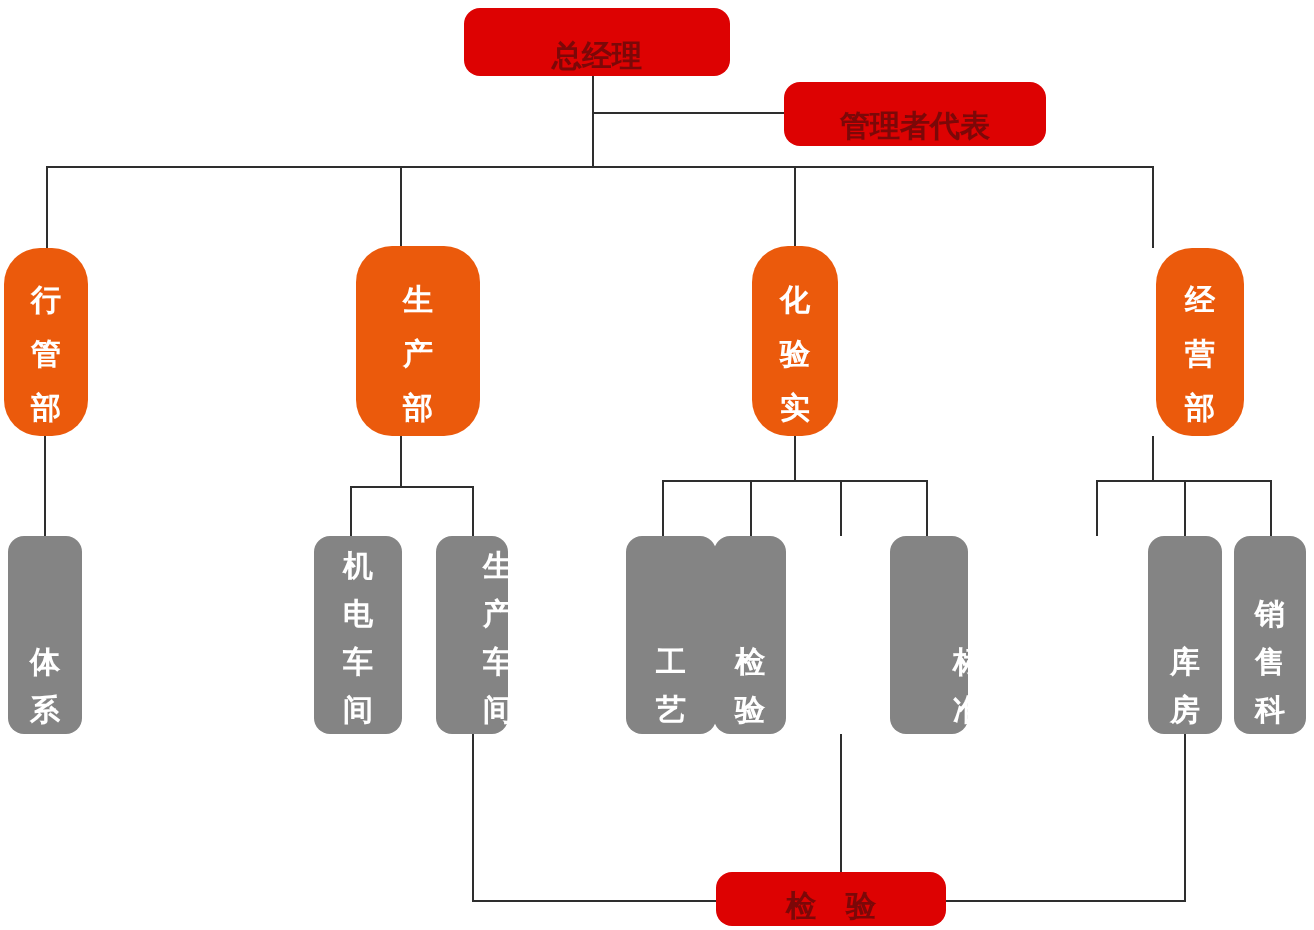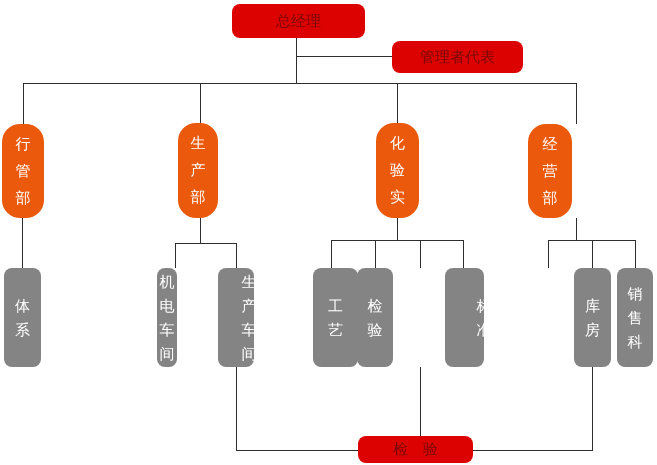--- a/index.html
+++ b/index.html
@@ -3,41 +3,41 @@
 <meta charset="utf-8">
 <style>
   html,body{margin:0;padding:0;background:#ffffff;}
   .canvas{
     position:relative;width:657px;height:465px;background:#ffffff;overflow:hidden;
     font-family:"DejaVu Sans","Liberation Sans",sans-serif;
   }
   .line{position:absolute;background:#2e2e2e;}
   .node{
     position:absolute;box-sizing:border-box;display:flex;
-    align-items:center;justify-content:center;
-    font-weight:normal;color:#ffffff;
+    align-items:flex-end;justify-content:center;
+    font-weight:bold;color:#ffffff;
   }
   .node.red{background:#dd0202;border-radius:8px;color:#7b0808;font-size:15px;}
   .node.orange{background:#eb5a0c;border-radius:18px;}
   .node.gray{background:#848484;border-radius:8px;}
   .vt{
     width:16px;word-break:break-all;text-align:center;
     font-size:15px;color:#ffffff;
   }
   .orange .vt{line-height:27px;}
   .gray .vt{line-height:24px;}
   
   .n-gm{left:232px;top:4px;width:133px;height:34px;}
   .n-mr{left:392px;top:41px;width:131px;height:32px;font-size:14px;}
   .n-admin{left:2px;top:124px;width:42px;height:94px;}
-  .n-prod{left:178px;top:123px;width:40px;height:95px;}
+  .n-prod{left:178px;top:123px;width:62px;height:95px;}
   .n-lab{left:376px;top:123px;width:43px;height:95px;}
-  .n-oper{left:528px;top:124px;width:44px;height:94px;}
+  .n-oper{left:578px;top:124px;width:44px;height:94px;}
   .n-sys{left:4px;top:268px;width:37px;height:99px;}
-  .n-mew{left:157px;top:268px;width:20px;height:99px;}
+  .n-mew{left:157px;top:268px;width:44px;height:99px;}
   .n-pw{left:218px;top:268px;width:36px;height:99px;padding-left:26px;}
   .n-proc{left:313px;top:268px;width:45px;height:99px;}
   .n-insp{left:357px;top:268px;width:36px;height:99px;}
   .n-metr{left:402px;top:268px;width:36px;height:99px;}
   .n-std{left:445px;top:268px;width:36px;height:99px;padding-left:39px;}
   .n-sup{left:530px;top:268px;width:37px;height:99px;}
   .n-wh{left:574px;top:268px;width:37px;height:99px;}
   .n-sal{left:617px;top:268px;width:36px;height:99px;}
   .n-fi{left:358px;top:436px;width:115px;height:27px;}
 </style>

